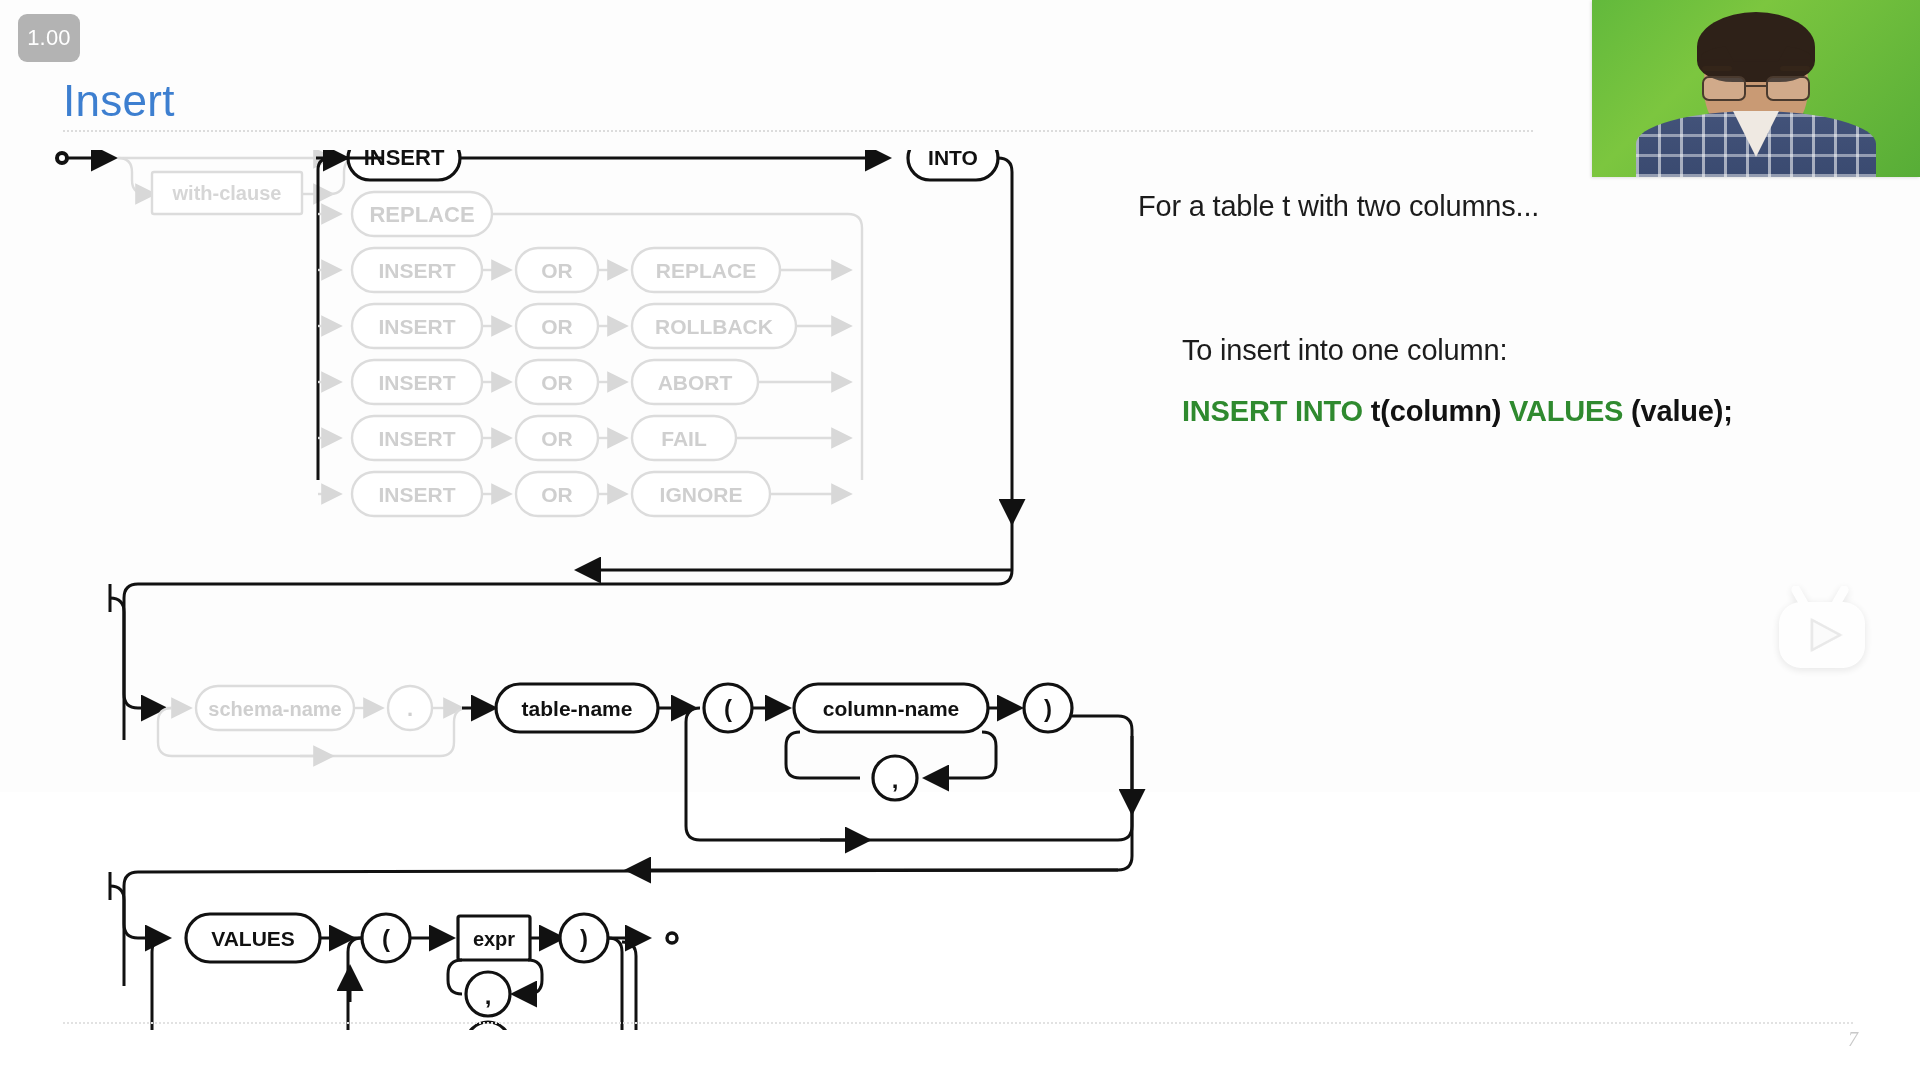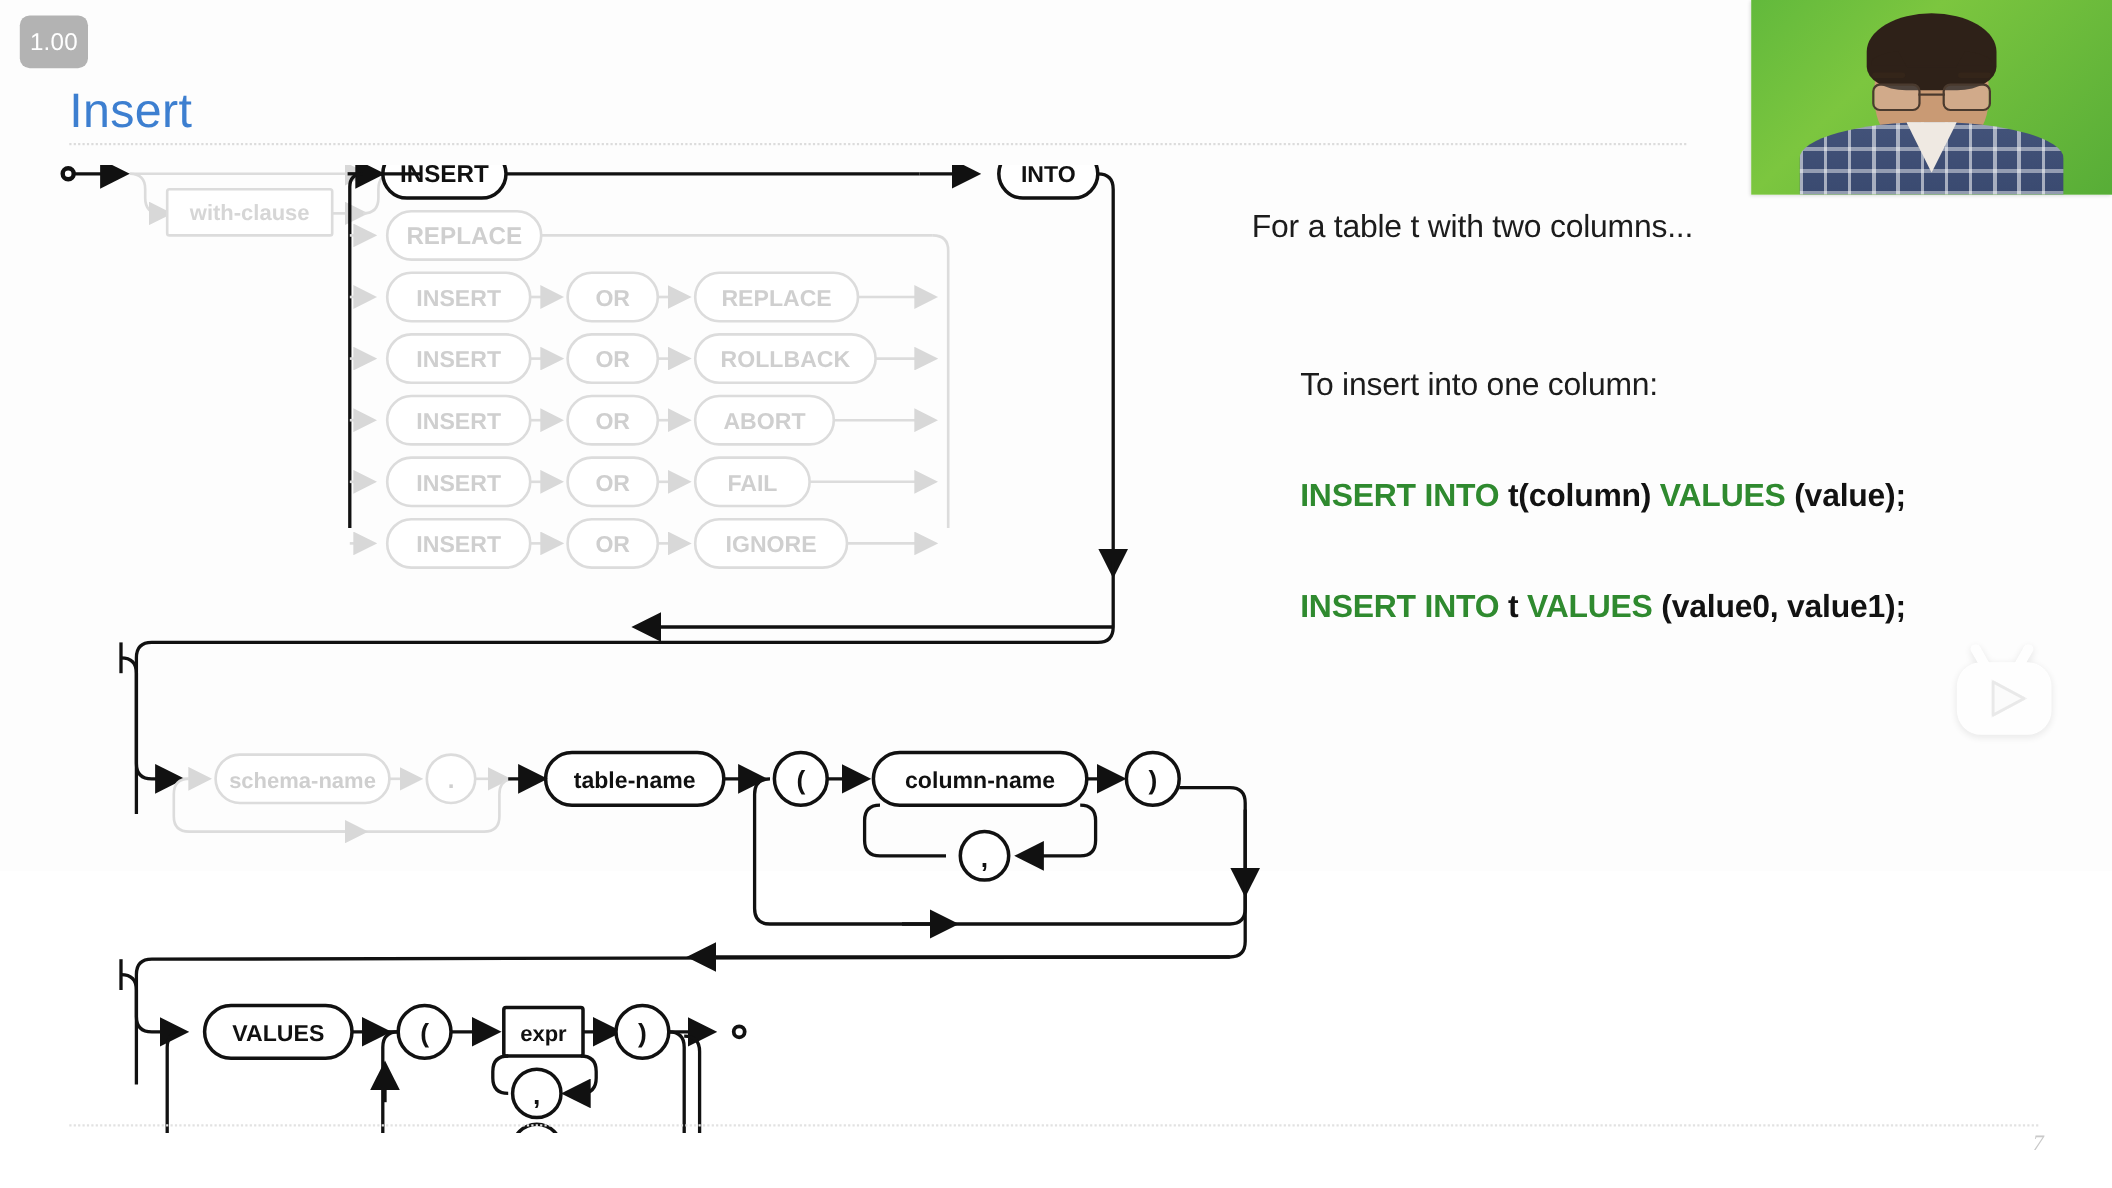--- a/index.html
+++ b/index.html
@@ -146,21 +146,21 @@
   
   .rightcol {
     position: absolute;
     left: 1138px; top: 190px;
     width: 730px;
     font-family: Liberation Sans, sans-serif;
   }
   .rline { font-size: 29px; color: #1c1c1c; letter-spacing: -.2px; white-space: pre; }
   .rline.lead { margin-left: 0; }
   .rline.sub  { margin-left: 44px; margin-top: 111px; }
-  .rline.code { margin-left: 44px; margin-top: 68px; font-weight: bold; }
+  .rline.code { margin-left: 44px; margin-top: 28px; font-weight: bold; }
   .kw { color: #2f8a2f; }
   .pl { color: #121212; }
 
   
   .diagram { position: absolute; left: 0; top: 150px; }
   text.node-lbl {
     font-family: "Liberation Sans", sans-serif;
     font-weight: bold;
     fill: #111;
   }
@@ -452,21 +452,20 @@
       <path d="M600,984 q22,0 22,-16 v-26"></path>
     </g>
     <text class="node-lbl grey" x="268" y="992" font-size="21" text-anchor="middle">DEFAULT</text>
     <text class="node-lbl grey" x="441" y="992" font-size="21" text-anchor="middle">VALUES</text>
   </svg>
 
   <div class="rightcol">
     <div class="rline lead">For a table t with two columns...</div>
     <div class="rline sub">To insert into one column:</div>
     <div class="rline code"><span class="kw">INSERT INTO </span><span class="pl">t(column) </span><span class="kw">VALUES </span><span class="pl">(value);</span></div>
-    <div class="rline code"><span class="kw">INSERT INTO </span><span class="pl">t </span><span class="kw">VALUES </span><span class="pl">(value0, value1);</span></div>
   </div>
 
   <div class="webcam">
     <div class="wc-head"></div>
     <div class="wc-hair"></div>
     <div class="wc-brow l"></div>
     <div class="wc-brow r"></div>
     <div class="wc-glasses">
         <span class="l"></span>
         <span class="r"></span>

